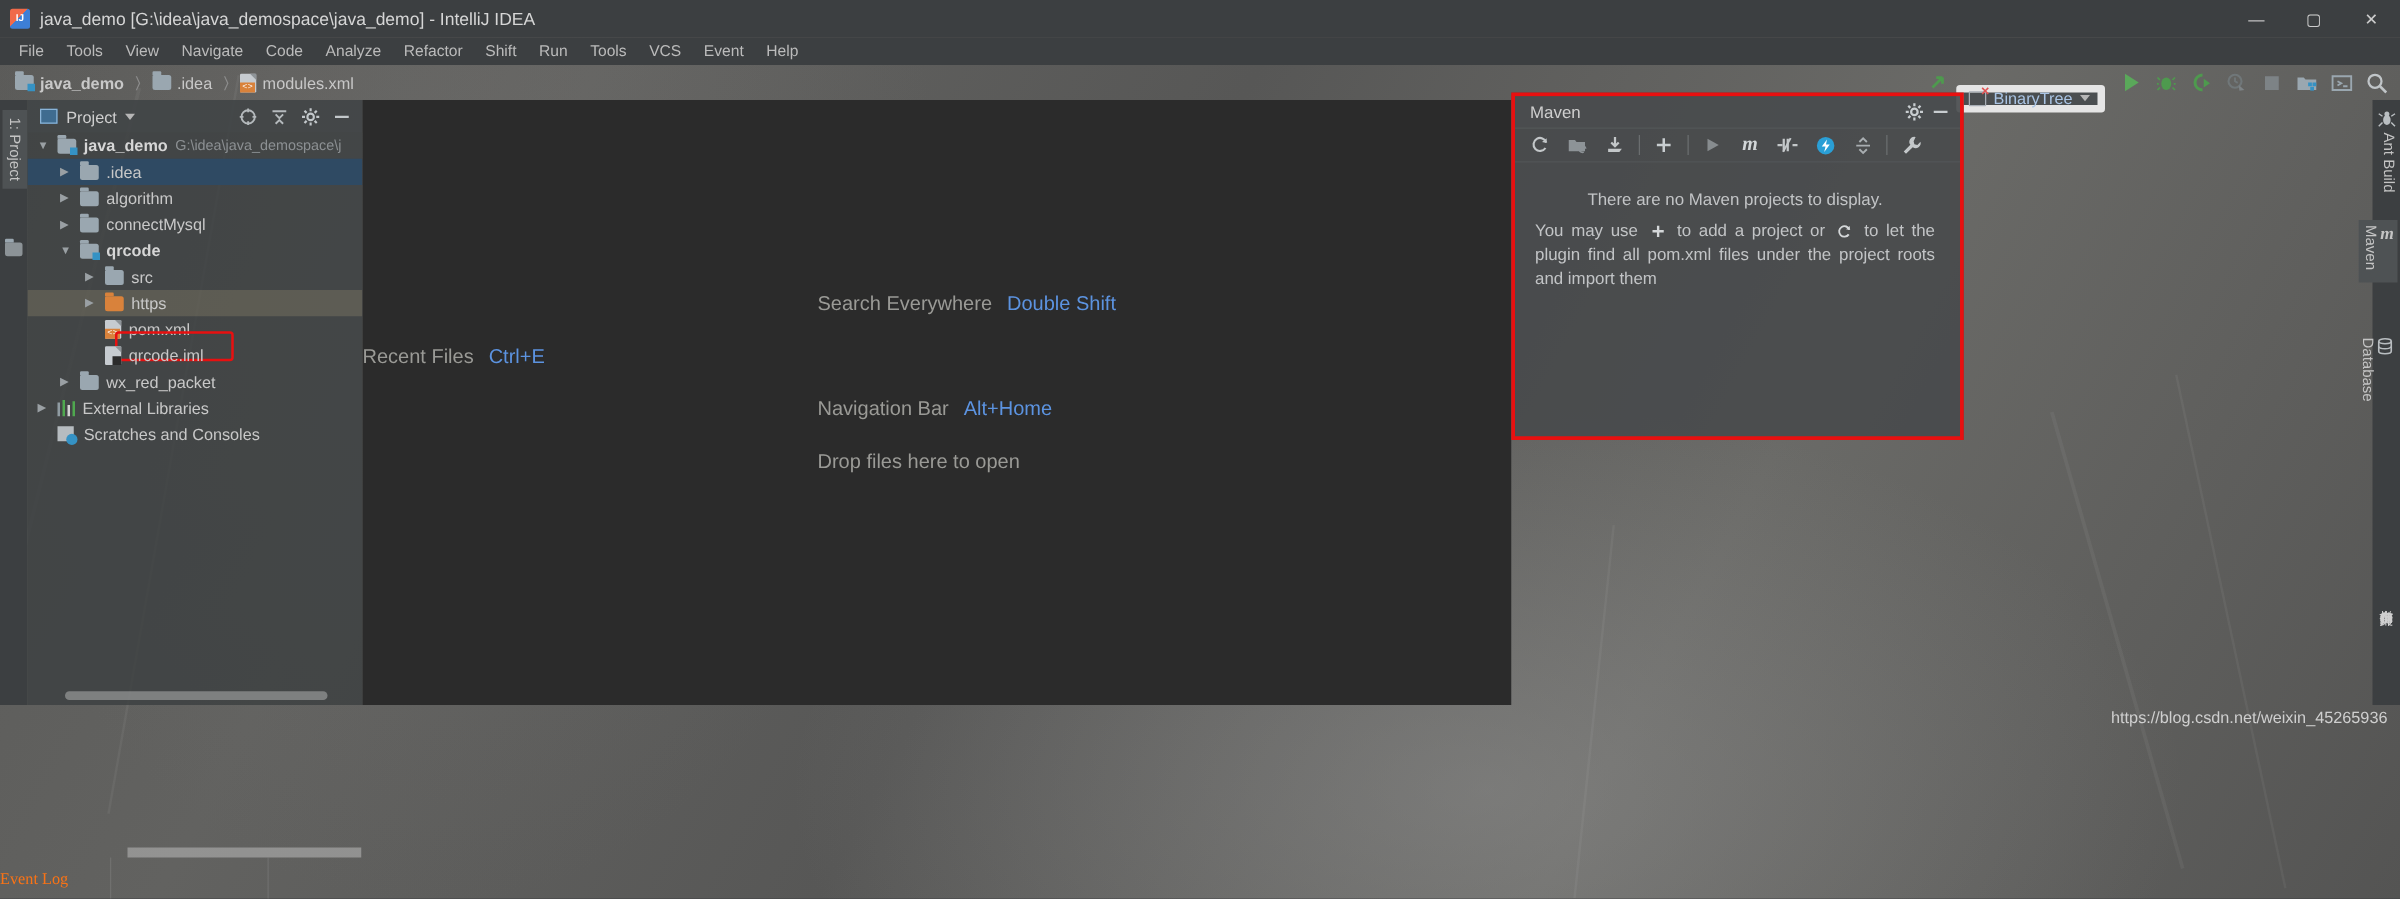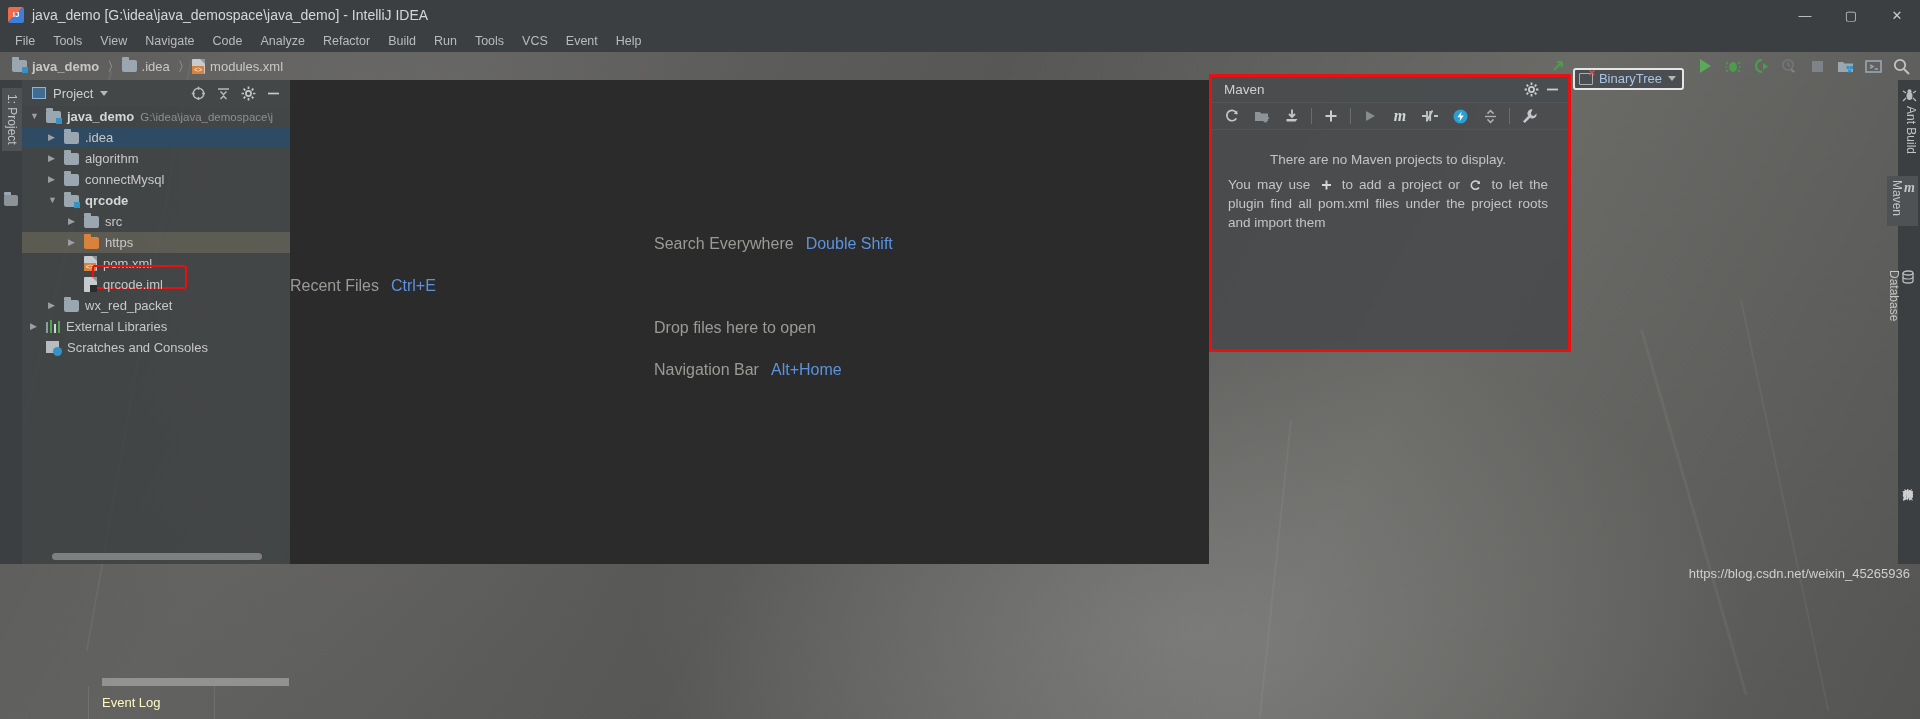--- a/index.html
+++ b/index.html
@@ -104,21 +104,21 @@
 
   .toolright {
     margin-left: auto; display: flex; align-items: center; gap: 2px; padding-right: 6px;
   }
   .tb-btn {
     width: 26px; height: 24px; display: flex; align-items: center;
     justify-content: center;
   }
   .runcfg {
     display: flex; align-items: center; gap: 6px; height: 22px;
-    border: 2px solid #e5e5e5; border-radius: 3px; padding: 0 6px 0 4px;
+    border: 6px solid #e5e5e5; border-radius: 3px; padding: 0 6px 0 4px;
     background: #4a4e50; margin-right: 6px; margin-top: 25px;
   }
   .runcfg .name { font-size: 13px; color: #a9c4e4; }
   .cfg-icon {
     width: 14px; height: 12px; border: 1.6px solid #a6adb4; border-radius: 1px;
     position: relative;
   }
   .cfg-icon::after {
     content:"✕"; position:absolute; right:-4px; top:-6px; color:#e05252;
     font-size:9px; font-weight:bold;
@@ -238,21 +238,21 @@
 
   
   .watermark {
     position: absolute; right: 10px; top: 566px; font-size: 13px; color: #cfcfcf;
   }
   .bottombar {
     position: absolute; left: 0; top: 686px; width: 1920px; height: 33px;
     display: flex; align-items: center;
   }
   .event-log {
-    font-size: 13px; color: #fef9c3; padding-left: 102px;
+    font-size: 13px; color: #f97316;  font-family: Liberation Serif, serif;
   }
   .bb-sep { position:absolute; left:88px; top:686px; width:1px; height:33px; background: rgba(140,140,140,.35); }
   .bb-sep2 { position:absolute; left:214px; top:686px; width:1px; height:33px; background: rgba(140,140,140,.35); }
   .bb-scroll {
     position:absolute; left:102px; top:678px; width:187px; height:8px;
     background: rgba(200,200,200,.48);
   }
   .ime {
     position: absolute; right: 4px; top: 400px; width: 18px;
     writing-mode: vertical-rl; font-size: 11px; color: #d0d0d0; line-height: 16px;
@@ -283,21 +283,21 @@
   </div>
 
   <div class="menubar">
     <div class="menu-item">File</div>
     <div class="menu-item">Tools</div>
     <div class="menu-item">View</div>
     <div class="menu-item">Navigate</div>
     <div class="menu-item">Code</div>
     <div class="menu-item">Analyze</div>
     <div class="menu-item">Refactor</div>
-    <div class="menu-item">Build</div>
+    <div class="menu-item">Shift</div>
     <div class="menu-item">Run</div>
     <div class="menu-item">Tools</div>
     <div class="menu-item">VCS</div>
     <div class="menu-item">Event</div>
     <div class="menu-item">Help</div>
   </div>
 
   <div class="navrow">
     <div class="crumbs">
       <div class="crumb bold">
@@ -524,27 +524,27 @@
         </div>
       </div>
       <div class="hint-row">
         <div class="hint-inner" style="">
           <span class="hint-label">Recent Files</span>
           <span class="hint-key">Ctrl+E</span>
         </div>
       </div>
       <div class="hint-row">
         <div class="hint-inner" style="margin-left:364px">
-          <span class="hint-label">Drop files here to open</span>
+          <span class="hint-label">Navigation Bar</span>
+          <span class="hint-key">Alt+Home</span>
         </div>
       </div>
       <div class="hint-row">
         <div class="hint-inner" style="margin-left:364px">
-          <span class="hint-label">Navigation Bar</span>
-          <span class="hint-key">Alt+Home</span>
+          <span class="hint-label">Drop files here to open</span>
         </div>
       </div>
     </div>
   </div>
 
   <div class="maven-win">
     <div class="mv-header">
       <span class="mv-title">Maven</span>
       <div class="mv-hdr-tools">
         <span>

